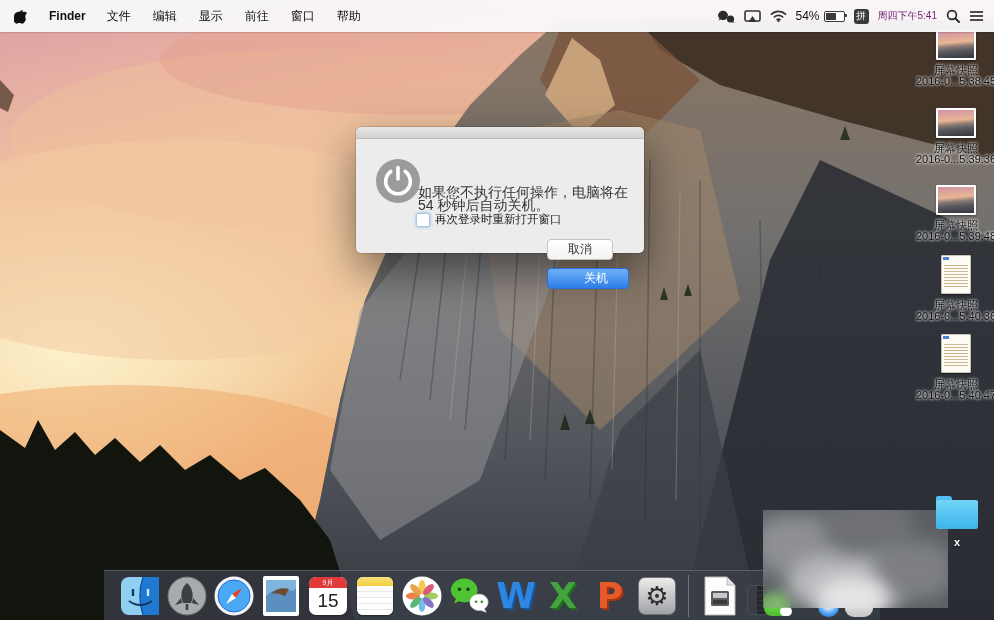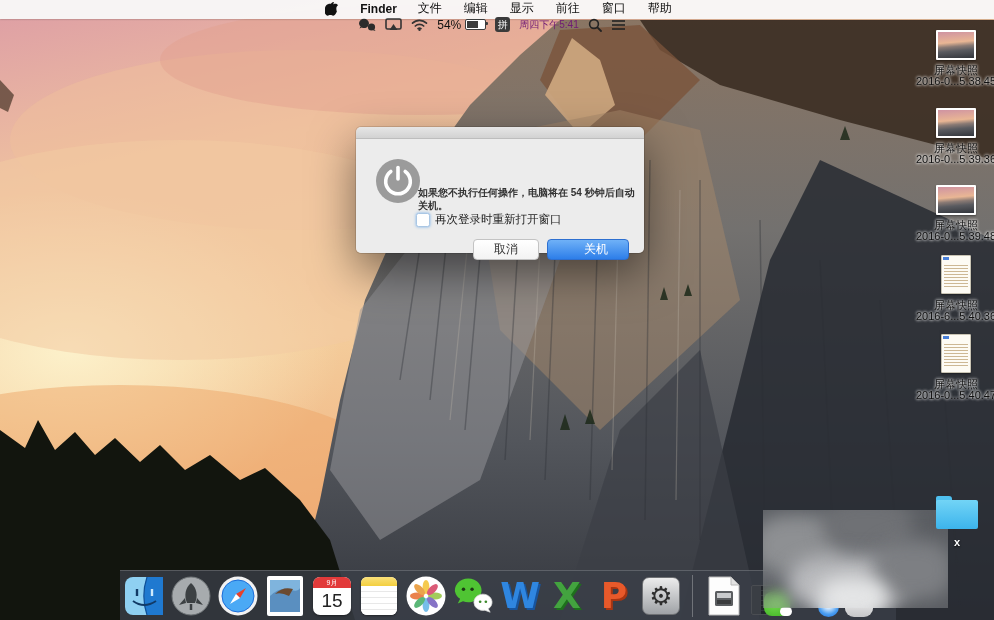--- a/index.html
+++ b/index.html
@@ -1,23 +1,23 @@
 <!DOCTYPE html>
 <html><head>
 <meta charset="utf-8">
 <style>
   html,body{margin:0;padding:0;}
   body{width:994px;height:620px;overflow:hidden;font-family:"Liberation Sans","DejaVu Sans",sans-serif;}
   .desktop{position:relative;width:994px;height:620px;overflow:hidden;background:#e8b492;}
   .wallpaper{position:absolute;left:0;top:0;width:994px;height:620px;z-index:0;}
 
   
-  .menubar{position:absolute;left:0;top:0;width:994px;height:19px;background:rgba(248,247,247,.97);
+  .menubar{position:absolute;left:0;top:0;width:994px;height:32px;background:rgba(248,247,247,.97);
     z-index:10;display:flex;align-items:center;justify-content:space-between;
-    box-shadow:0 0 2px rgba(0,0,0,.35);font-size:12px;color:#111;flex-direction:column;}
+    box-shadow:0 0 2px rgba(0,0,0,.35);font-size:12px;color:#111;}
   .mb-left{display:flex;align-items:center;height:100%;}
   .mb-apple{padding:0 12px 0 14px;display:flex;align-items:center;}
   .mb-app{font-weight:bold;padding:0 10px;}
   .mb-item{padding:0 11px;}
   .mb-right{display:flex;align-items:center;height:100%;gap:9px;padding-right:10px;}
   .st-icon{display:flex;align-items:center;}
   .battery-wrap{display:flex;align-items:center;gap:4px;}
   .battery-body{width:19px;height:9px;border:1px solid #3c3c3c;border-radius:2px;position:relative;background:#fff;}
   .battery-fill{position:absolute;left:1px;top:1px;bottom:1px;width:55%;background:#3c3c3c;}
   .battery-nub{position:absolute;right:-3px;top:2px;width:2px;height:3px;background:#3c3c3c;border-radius:0 1px 1px 0;}
@@ -26,26 +26,26 @@
   .clock{font-size:10px;color:#701a75;}
 
   
   .dialog{position:absolute;left:356px;top:127px;width:288px;height:126px;z-index:20;
     border-radius:5px;box-shadow:0 18px 45px rgba(0,0,0,.5),0 0 0 1px rgba(0,0,0,.12);}
   .dlg-titlebar{height:11px;border-radius:5px 5px 0 0;
     background:linear-gradient(#e6e6e6,#d2d2d2);border-bottom:1px solid #bdbdbd;}
   .dlg-body{position:relative;height:114px;background:#ececec;border-radius:0 0 5px 5px;}
   .dlg-power{position:absolute;left:19px;top:19px;}
   .dlg-title{position:absolute;left:62px;top:18px;width:215px;font-size:12px;font-weight:bold;color:#222;}
-  .dlg-msg{position:absolute;left:62px;top:47px;width:218px;font-size:10px;color:#333;line-height:13px;font-weight:bold;}
+  .dlg-msg{position:absolute;left:62px;top:47px;width:218px;font-size:14px;color:#333;line-height:13px;}
   .dlg-checkrow{position:absolute;left:60px;top:73px;display:flex;align-items:center;gap:5px;}
   .dlg-checkbox{width:12px;height:12px;background:#fff;border:1px solid #aac7e4;border-radius:2.5px;
     box-shadow:0 0 3px rgba(90,160,235,.8);}
   .dlg-checklabel{font-size:11.5px;color:#222;}
-  .dlg-buttons{position:absolute;right:15px;top:100px;display:flex;gap:8px;}
+  .dlg-buttons{position:absolute;right:15px;top:100px;display:flex;gap:8px;flex-direction:column;}
   .btn{width:64px;height:19px;border-radius:4px;font-size:12px;display:flex;align-items:center;justify-content:center;}
   .btn-cancel{background:linear-gradient(#ffffff,#f3f3f3);border:1px solid #c3c3c3;color:#333;}
   .btn-confirm{background:linear-gradient(#6fb1f7,#2d7ee9);border:1px solid #2d6fd0;color:#fff;padding-left:16px;}
 
   
   .dicon{position:absolute;left:918px;width:76px;z-index:5;display:flex;flex-direction:column;align-items:center;}
   .dlabel{font-size:11px;line-height:11px;color:#111;font-weight:normal;text-align:center;white-space:nowrap;
     text-shadow:0 0 3px rgba(255,255,255,.95),0 0 3px rgba(255,255,255,.9);}
   .thumb-img{width:36px;height:26px;border:2px solid #fff;border-radius:1px;margin-bottom:5px;
     box-shadow:0 1px 2px rgba(0,0,0,.4);
@@ -58,23 +58,23 @@
 
   
   .folder{position:absolute;left:936px;top:496px;width:42px;height:33px;z-index:6;}
   .folder-tab{position:absolute;left:0;top:0;width:16px;height:7px;background:#4fc0ef;border-radius:2px 3px 0 0;}
   .folder-body{position:absolute;left:0;top:4px;width:42px;height:29px;border-radius:2px;
     background:linear-gradient(#72d4f6,#3cb4ec);}
   .folder-label{position:absolute;left:936px;top:536px;width:42px;text-align:center;z-index:6;
     color:#fff;font-size:11px;font-weight:bold;text-shadow:0 1px 2px rgba(0,0,0,.8);}
 
   
-  .dock{position:absolute;left:120px;bottom:0;width:776px;height:50px;z-index:2;
+  .dock{position:absolute;left:104px;bottom:0;width:776px;height:50px;z-index:2;
     background:rgba(58,63,72,.78);border-top:1px solid rgba(255,255,255,.18);
-    display:flex;align-items:center;padding:0 4px;box-sizing:border-box;gap:7px;}
+    display:flex;align-items:center;padding:0 16px;box-sizing:border-box;gap:7px;}
   .dock-item{width:40px;height:40px;flex:0 0 auto;display:flex;align-items:center;justify-content:center;position:relative;}
   .dock-divider{width:1px;height:42px;background:rgba(255,255,255,.28);flex:0 0 auto;margin:0 4px;}
   .office-letter{font-size:36px;font-weight:bold;line-height:40px;font-family:"DejaVu Sans",sans-serif;}
   .letter-w{color:#2f86e0;text-shadow:2px 2px 0 #17549e;}
   .letter-x{color:#43a33f;text-shadow:2px 2px 0 #1e701c;}
   .letter-p{color:#e8592a;text-shadow:2px 2px 0 #a83512;}
   .cal{width:38px;height:38px;background:#fff;border-radius:7px;overflow:hidden;box-shadow:0 1px 2px rgba(0,0,0,.4);}
   .cal-top{height:11px;background:#e23a3a;color:#fff;font-size:7px;text-align:center;line-height:11px;}
   .cal-day{height:27px;color:#222;font-size:19px;text-align:center;line-height:26px;}
   .notes-icon{width:36px;height:38px;background:#fff;border-radius:6px;overflow:hidden;box-shadow:0 1px 2px rgba(0,0,0,.4);}

